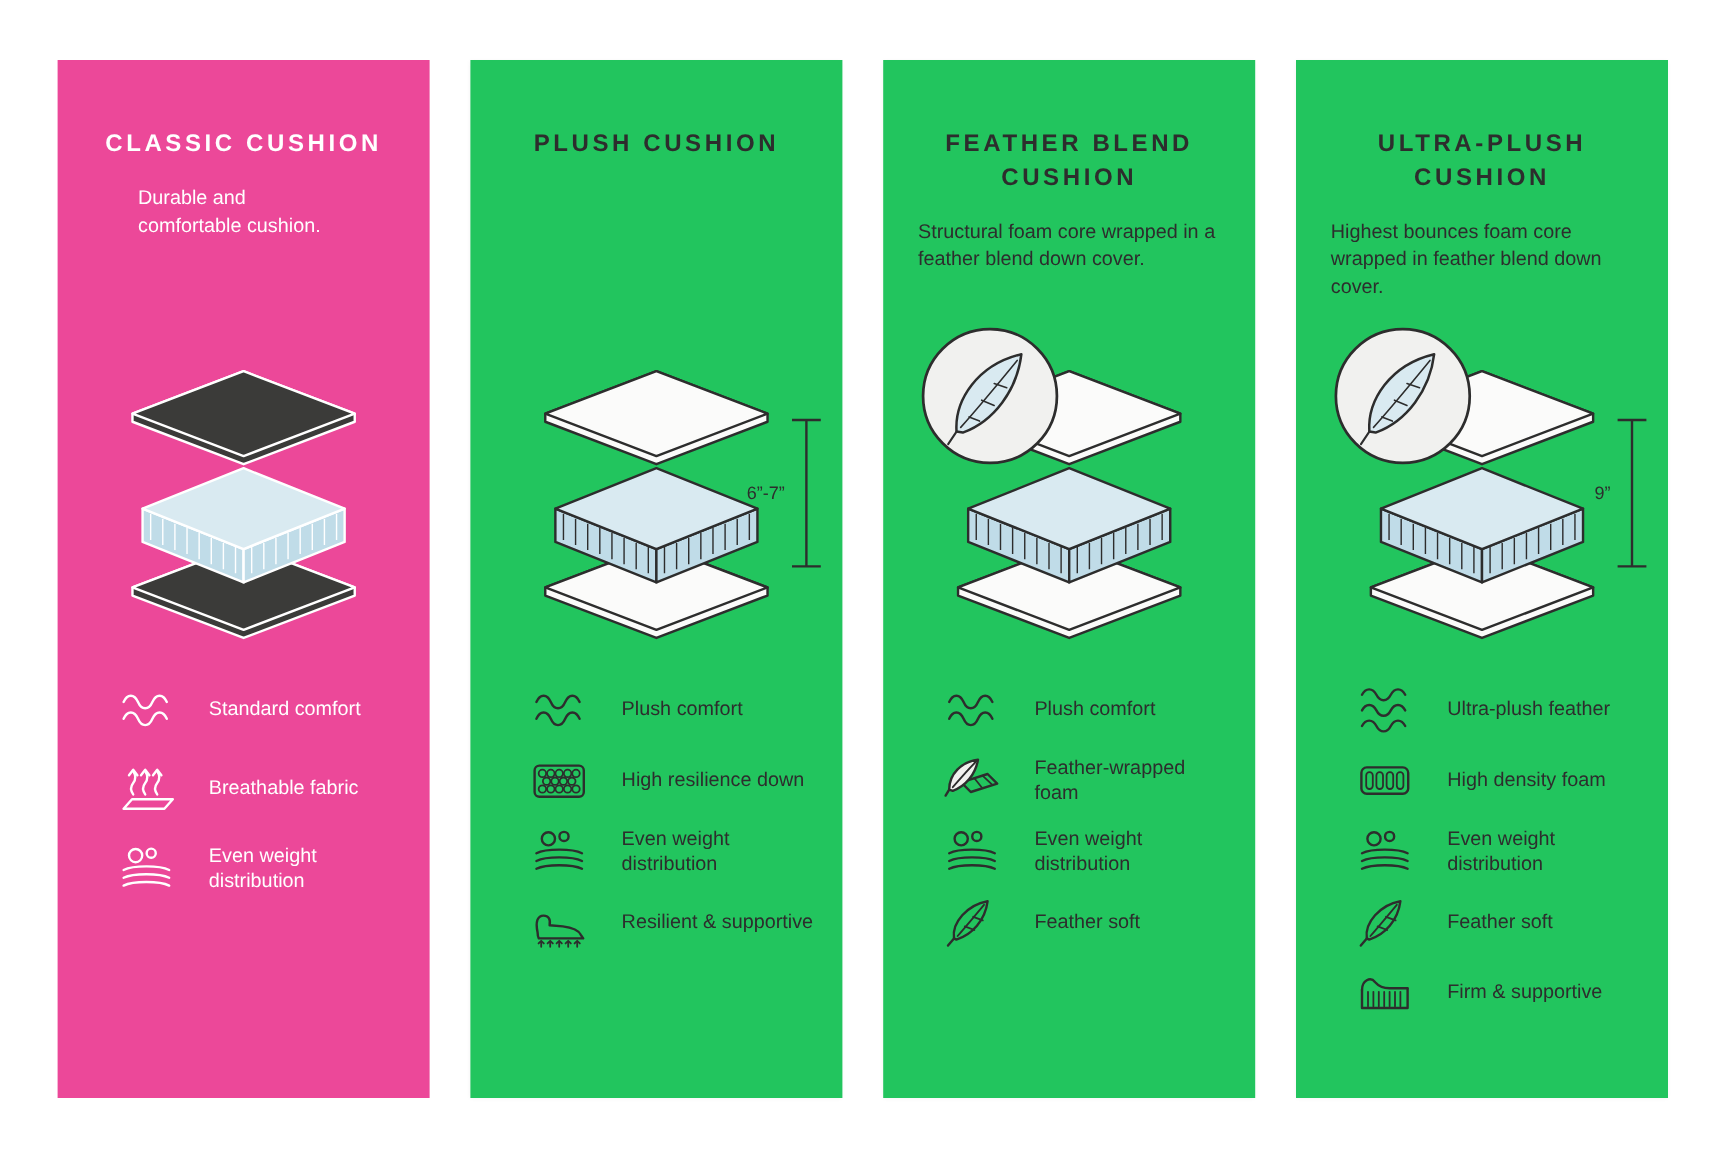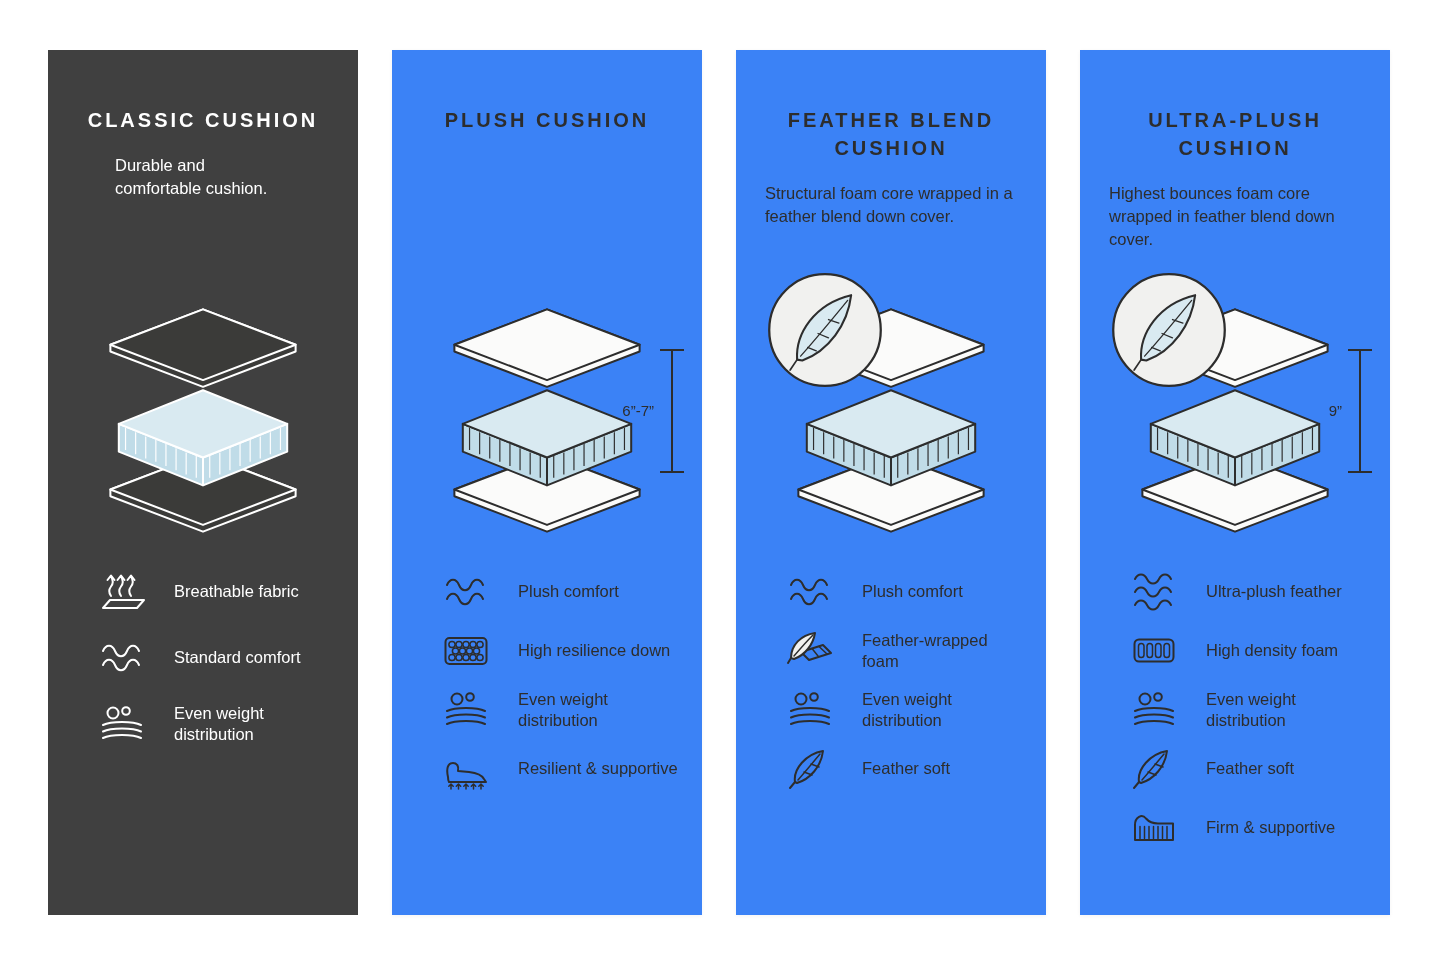--- a/index.html
+++ b/index.html
@@ -4,22 +4,22 @@
 <style>
   :root{
     --foam-top:#d9eaf1;
     --foam-side:#c0dce8;
   }
   *{margin:0;padding:0;box-sizing:border-box;}
   html,body{width:1445px;height:964px;}
   body{background:#ffffff;font-family:"Liberation Sans",sans-serif;position:relative;overflow:hidden;color:#2d2d2d;}
   .board{position:absolute;left:48px;top:50px;display:flex;gap:34px;}
   .panel{position:relative;width:310px;height:865px;padding-top:56px;}
-  .panel.light{background:#3b82f6;--panel-bg:#f1f1ef;--slab-fill:#fbfbfa;color:#2d2d2d;box-shadow:0 1px 4px rgba(0,0,0,.05);}
-  .panel.dark{background:#404040;--panel-bg:#3b3b39;--slab-fill:#3b3b39;color:#ffffff;}
+  .panel.light{background:#22c55e;--panel-bg:#f1f1ef;--slab-fill:#fbfbfa;color:#2d2d2d;box-shadow:0 1px 4px rgba(0,0,0,.05);}
+  .panel.dark{background:#ec4899;--panel-bg:#3b3b39;--slab-fill:#3b3b39;color:#ffffff;}
   .panel-title{font-size:20px;font-weight:bold;letter-spacing:3px;text-align:center;line-height:1.4;padding:0 8px;}
   .panel-desc{margin:20px auto 0;max-width:252px;font-size:16.5px;line-height:1.38;}
   .desc-w1{max-width:176px;}
   .desc-w2{max-width:214px;}
   .figure{position:absolute;top:245px;left:0;width:100%;height:240px;display:flex;justify-content:center;align-items:flex-end;}
   svg{overflow:visible;display:block;}
   .cushion-svg{width:236px;height:229px;}
   .badge{position:absolute;left:28px;top:-26px;width:122px;height:122px;}
   .measure{position:absolute;right:14px;top:52px;width:78px;height:128px;}
   .features{position:absolute;left:48px;right:10px;top:520px;list-style:none;}
@@ -156,29 +156,29 @@
     <h2 class="panel-title">CLASSIC CUSHION</h2>
     <p class="panel-desc desc-w1">Durable and comfortable cushion.</p>
     <div class="figure">
       <svg class="cushion-svg" viewBox="0 0 280 272">
           <use href="#sym-cushion"></use>
         </svg>
     </div>
     <ul class="features">
       <li class="feature">
         <svg class="f-icon" viewBox="0 0 48 42">
+            <use href="#sym-icon-wave2"></use>
+          </svg>
+        <span class="f-label">Standard comfort</span>
+      </li>
+      <li class="feature">
+        <svg class="f-icon" viewBox="0 0 48 42">
             <use href="#sym-icon-breathable"></use>
           </svg>
         <span class="f-label">Breathable fabric</span>
-      </li>
-      <li class="feature">
-        <svg class="f-icon" viewBox="0 0 48 42">
-            <use href="#sym-icon-wave2"></use>
-          </svg>
-        <span class="f-label">Standard comfort</span>
       </li>
       <li class="feature">
         <svg class="f-icon" viewBox="0 0 48 42">
             <use href="#sym-icon-even-weight"></use>
           </svg>
         <span class="f-label">Even weight distribution</span>
       </li>
     </ul>
   </section>
 

